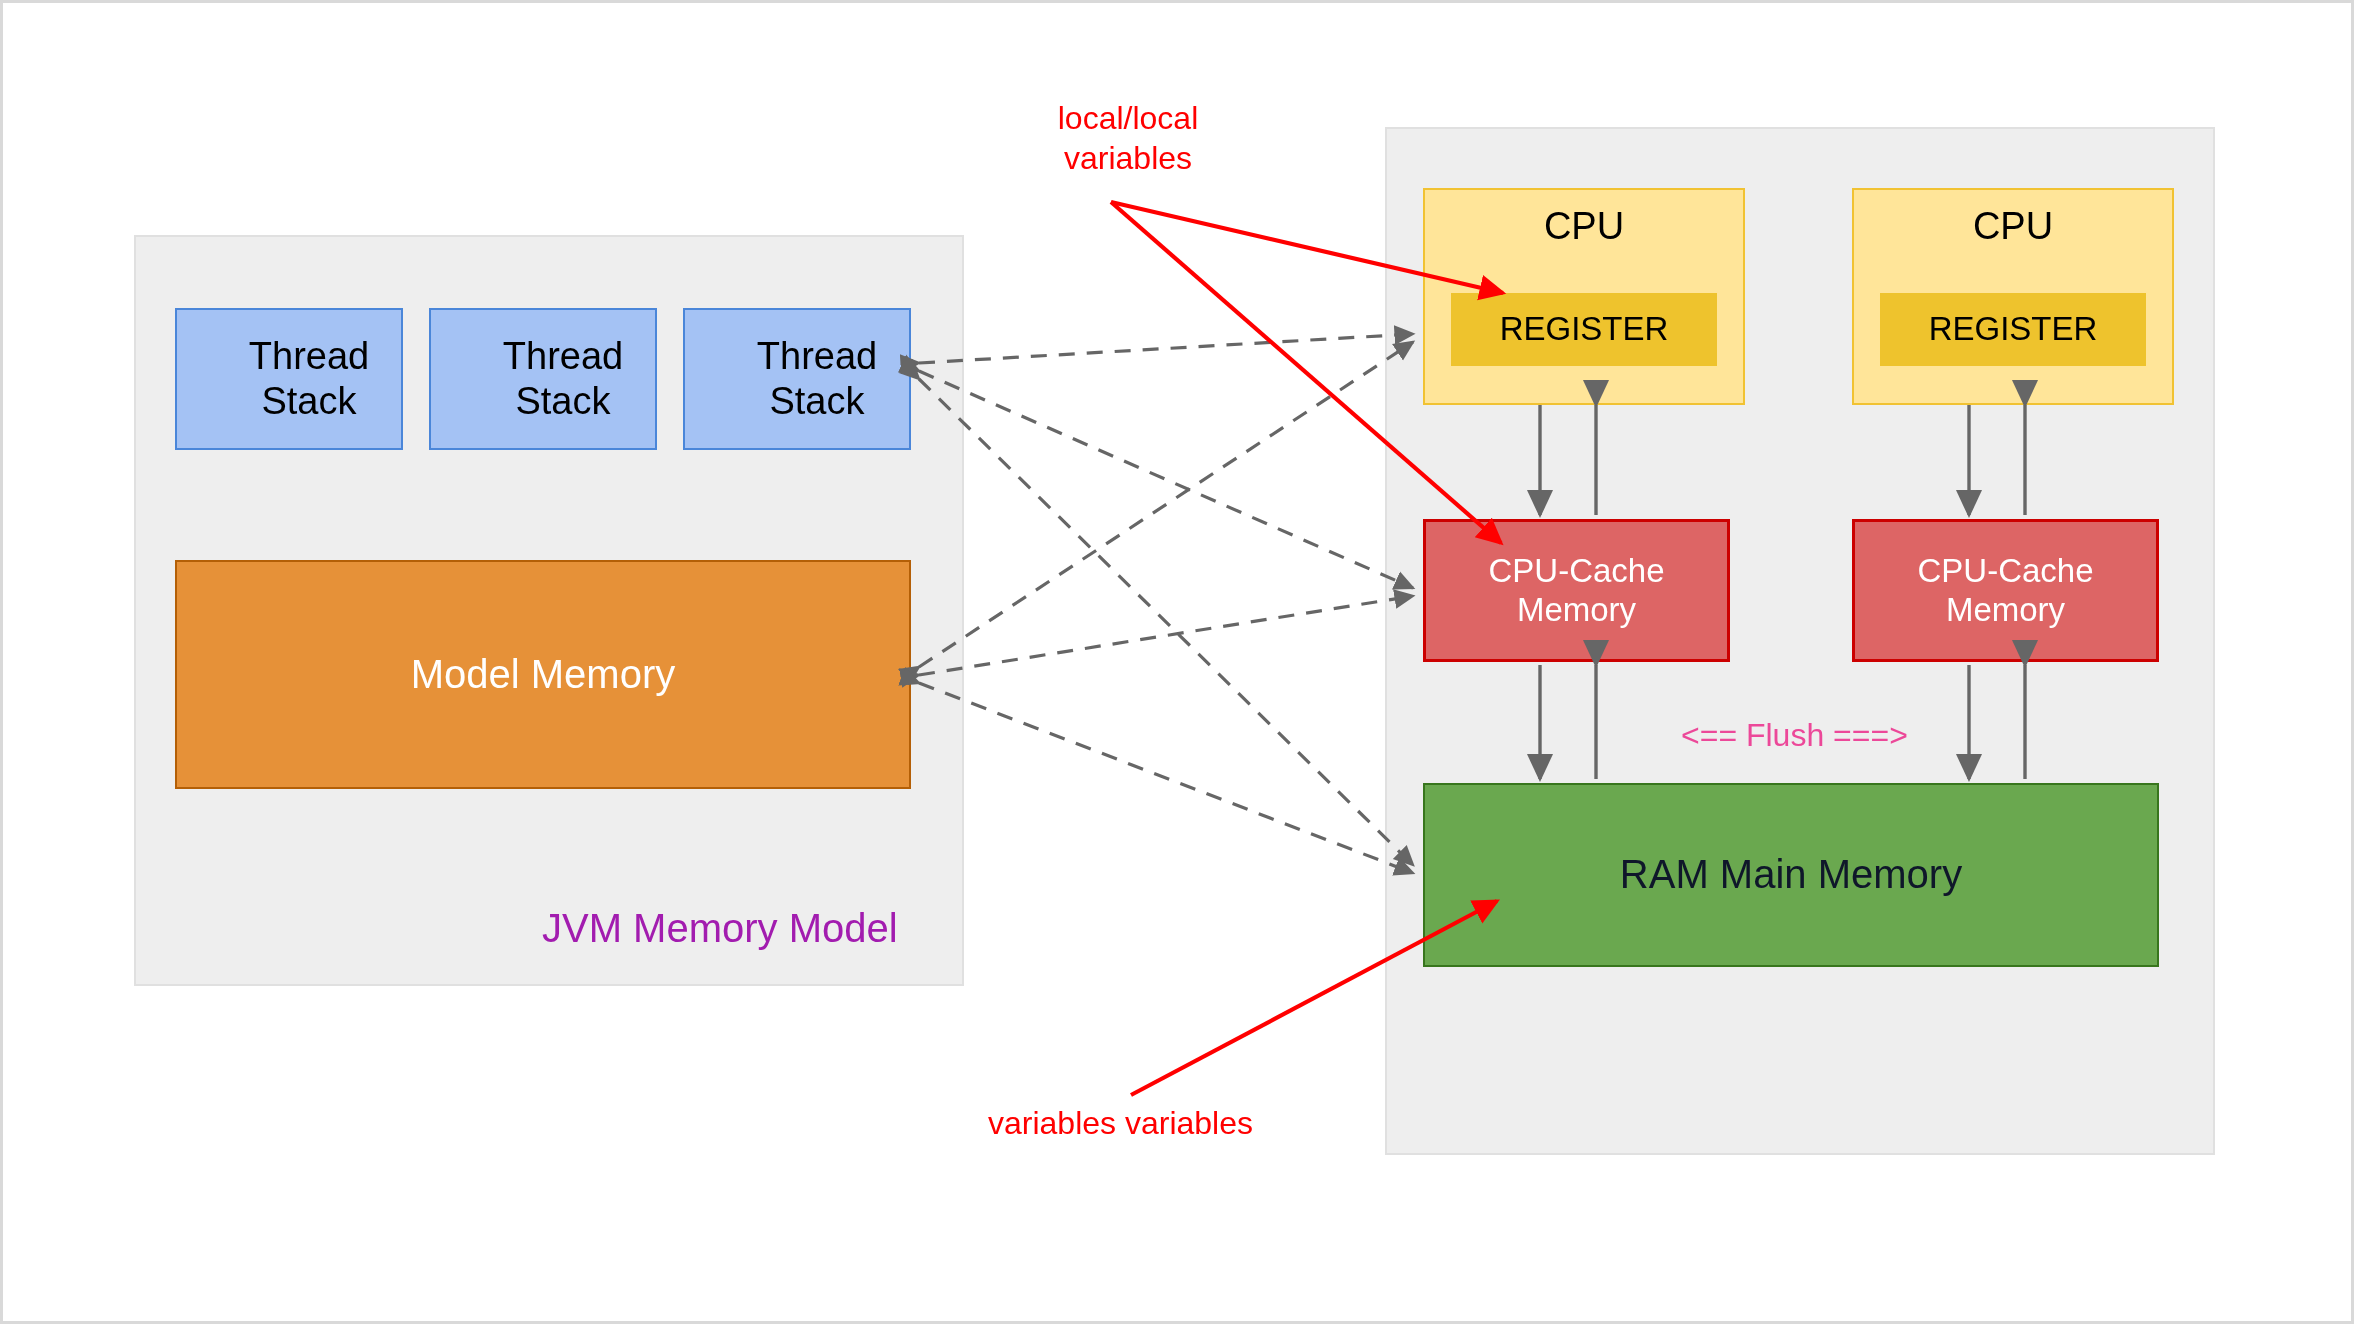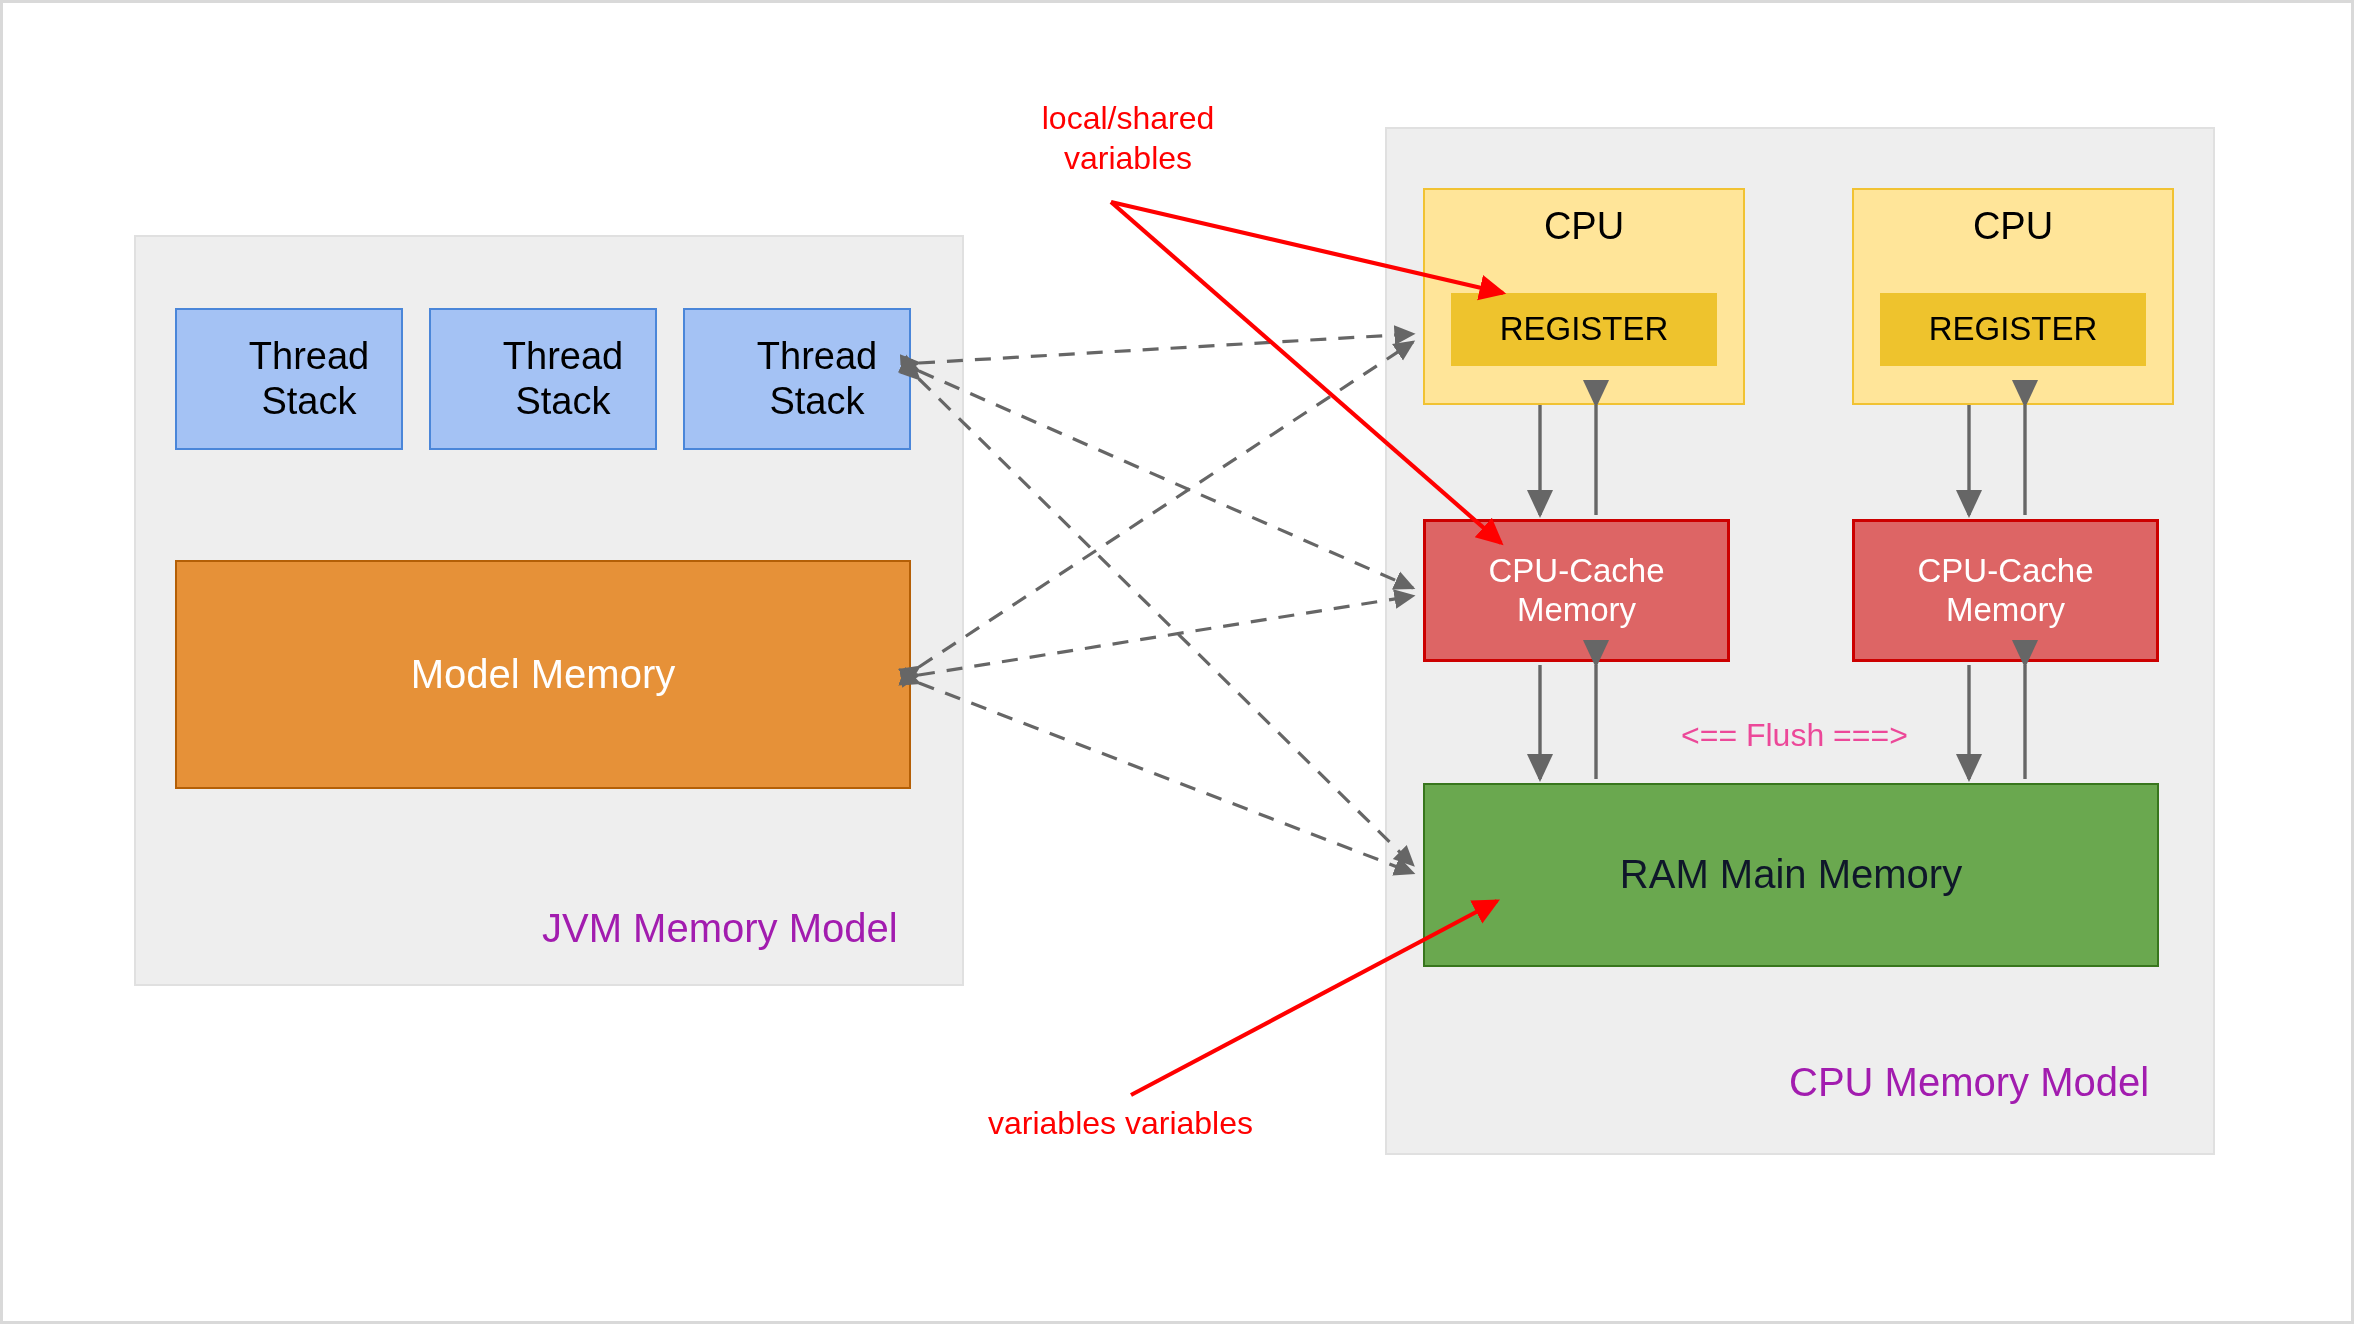--- a/index.html
+++ b/index.html
@@ -168,23 +168,22 @@
       <span class="two-line">Memory</span>
     </span>
   </div>
 
   <div class="box ram" style="left:1420px; top:780px; width:736px; height:184px;">
     <span>RAM Main Memory</span>
   </div>
 
   <div class="flush-label" style="left:1678px; top:714px;">&lt;== Flush ===&gt;</div>
 
-  <div class="panel-title" style="left:1772px; top:1057px;">CPU Memory Model</div>
-
-  <div class="annotation" style="left:1000px; top:95px; width:250px;">local/shared
+
+  <div class="annotation" style="left:1000px; top:95px; width:250px;">local/local
 variables</div>
 
   <div class="annotation" style="left:985px; top:1100px; width:270px; text-align:left;">variables variables</div>
 
   <svg class="overlay" viewBox="0 0 2354 1324">
     <defs>
       <marker id="grayArrow" markerWidth="9" markerHeight="9" refX="7.5" refY="4.5" orient="auto" markerUnits="strokeWidth">
         <path d="M0,0.6 L8.4,4.5 L0,8.4 z" fill="#666666"></path>
       </marker>
       <marker id="grayArrowDash" markerWidth="7" markerHeight="7" refX="5.8" refY="3.5" orient="auto" markerUnits="strokeWidth">

